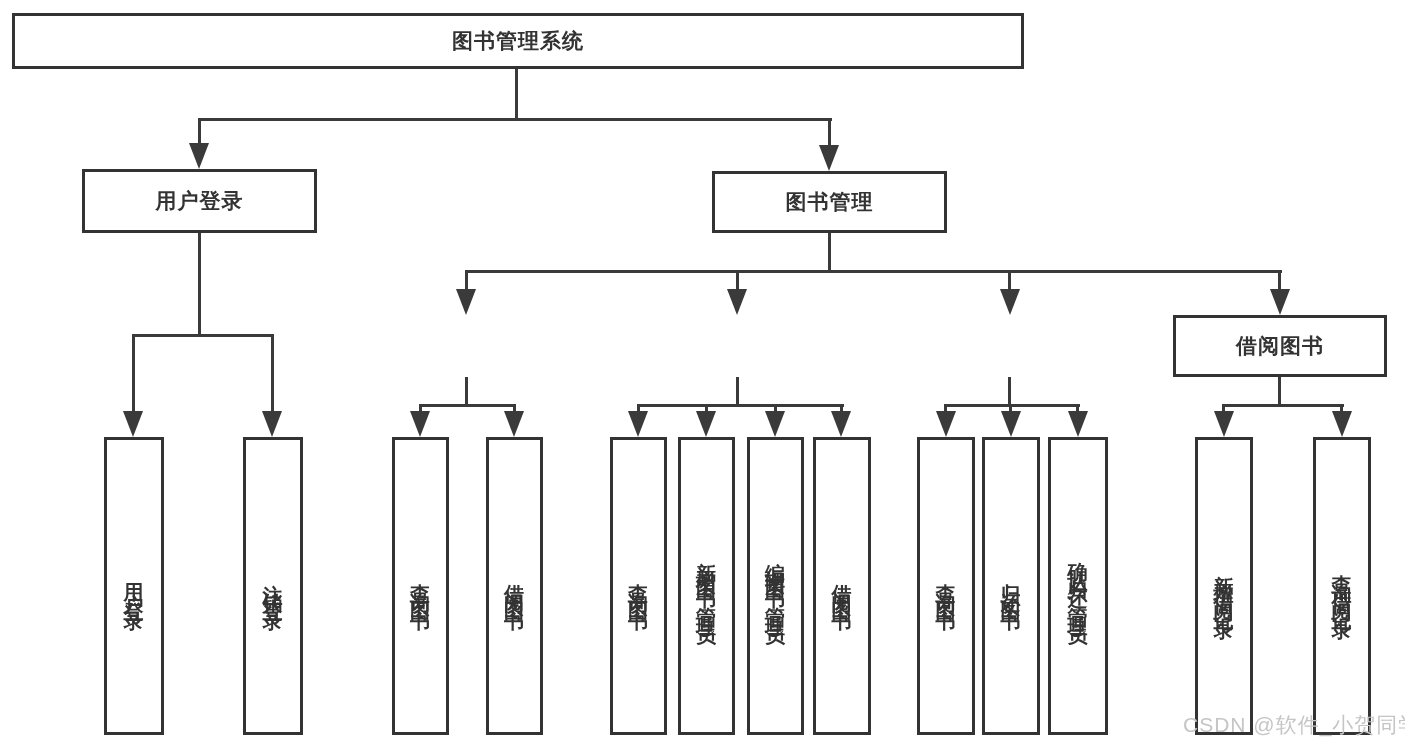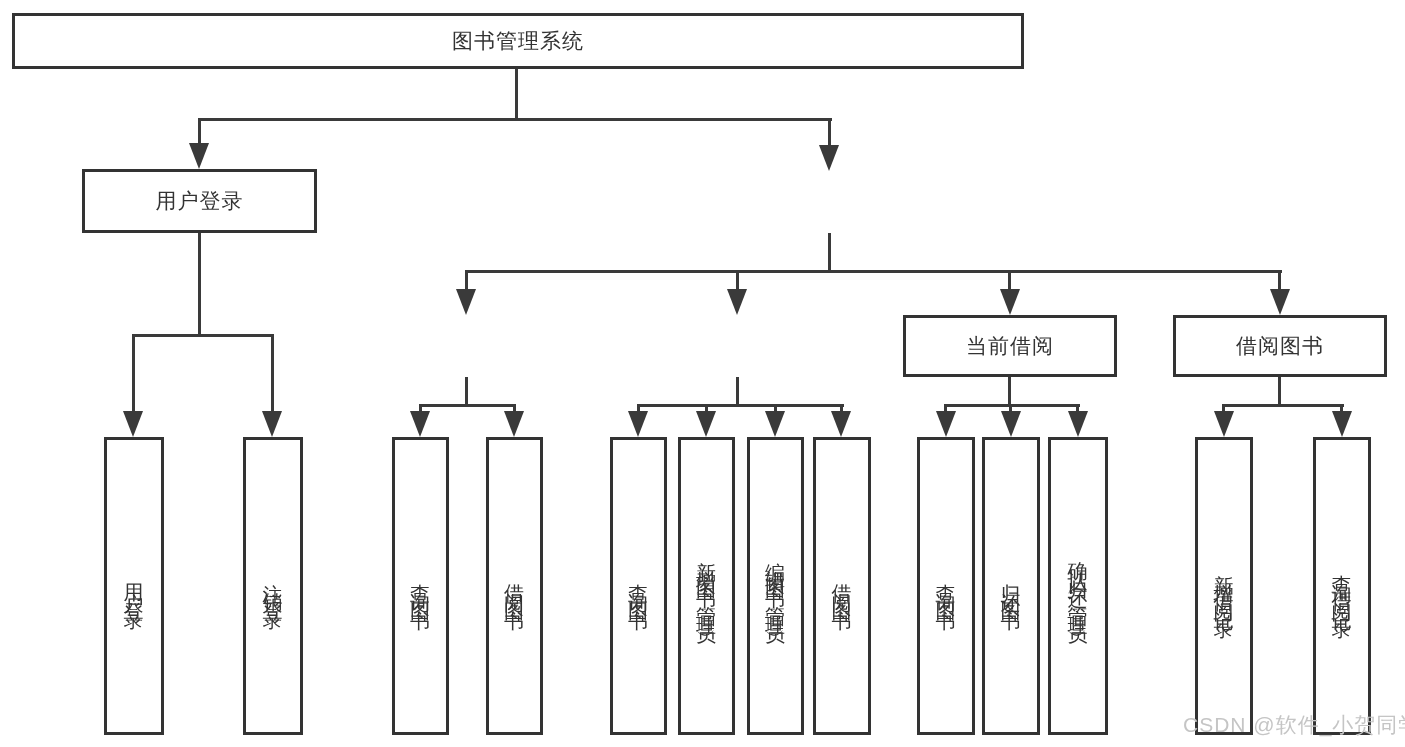--- a/index.html
+++ b/index.html
@@ -19,20 +19,21 @@
   .canvas { position: absolute; left: 0; top: 0; width: 1405px; height: 747px; }
 
   .box {
     position: absolute;
     background: #ffffff;
     border: 3px solid var(--border-color);
     box-sizing: border-box;
     display: flex; align-items: center; justify-content: center;
     color: var(--text-color);
     z-index: 2;
+    font-weight: bold;
   }
   .hlabel { font-size: 21px; letter-spacing: 1px; white-space: nowrap; }
   .vlabel {
     writing-mode: vertical-rl;
     text-orientation: mixed;
     font-size: 20px;
     letter-spacing: 9px;
     line-height: 1.1;
     white-space: nowrap;
   }
@@ -114,26 +115,26 @@
   <div class="ah" style="left:1332px;top:411px"></div>
 
   <div class="box" style="left:12px;top:13px;width:1012px;height:56px">
     <span class="hlabel">图书管理系统</span>
   </div>
 
   <div class="box" style="left:82px;top:169px;width:235px;height:64px">
     <span class="hlabel">用户登录</span>
   </div>
 
+  <div class="box" style="left:712px;top:171px;width:235px;height:62px">
+    <span class="hlabel">图书管理</span>
+  </div>
 
 
 
-  <div class="box" style="left:903px;top:315px;width:214px;height:62px">
-    <span class="hlabel">当前借阅</span>
-  </div>
 
   <div class="box" style="left:1173px;top:315px;width:214px;height:62px">
     <span class="hlabel">借阅图书</span>
   </div>
 
   <div class="box" style="left:104px;top:437px;width:60px;height:298px">
     <span class="vlabel">用户登录</span>
   </div>
   <div class="box" style="left:243px;top:437px;width:60px;height:298px">
     <span class="vlabel">注销登录</span>

